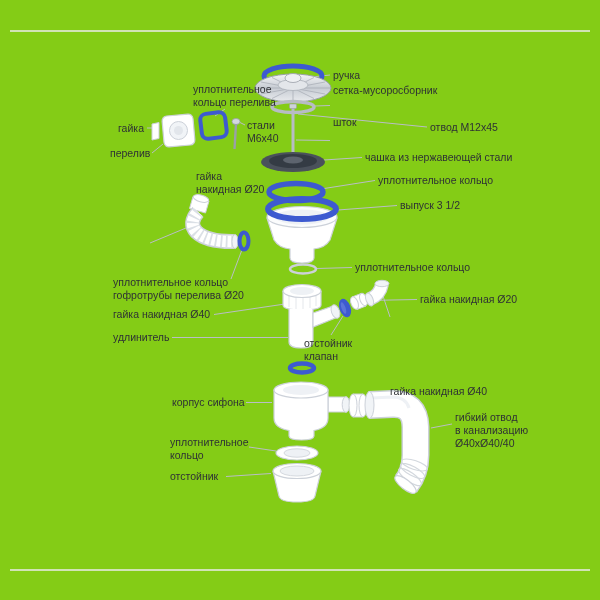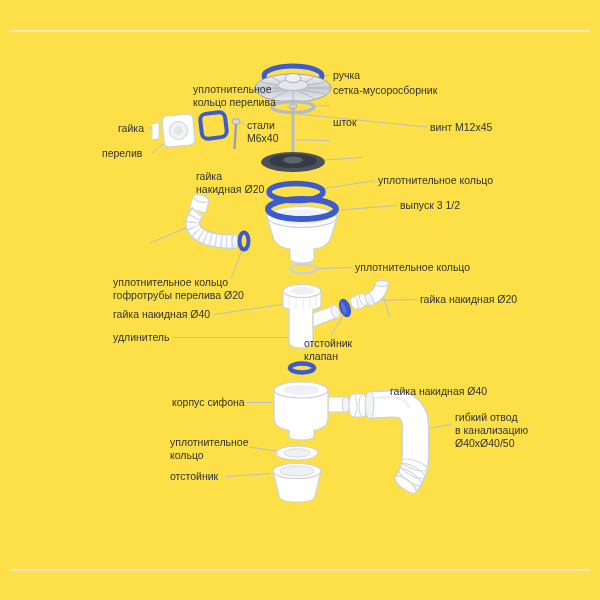--- a/index.html
+++ b/index.html
@@ -1,17 +1,17 @@
 <!DOCTYPE html>
 <html><head>
 <meta charset="utf-8">
 <style>
   *{margin:0;padding:0;box-sizing:border-box}
   html,body{background:#ffffff}
-  .stage{position:relative;width:600px;height:600px;background:#fde047;overflow:hidden;
+  .stage{position:relative;width:600px;height:600px;background:#84cc16;overflow:hidden;
          font-family:"Liberation Sans","DejaVu Sans",sans-serif}
   .stage svg{position:absolute;left:0;top:0}
   .lbl{position:absolute;font-size:10.5px;line-height:1.26;color:#2e3135;white-space:pre-line}
 </style>
 </head>
 <body>
 
 <div class="stage">
 
   <svg width="600" height="600" viewBox="0 0 600 600">
@@ -185,35 +185,36 @@
       <path d="M198 212 Q188 223 196.5 232 Q207 242 234 241.5" fill="none" stroke="#ccd1d9" stroke-width="15"></path>
       <path d="M198 212 Q188 223 196.5 232 Q207 242 234 241.5" fill="none" stroke="#ffffff" stroke-width="12"></path>
       <path d="M198 212 Q188 223 196.5 232 Q207 242 234 241.5" fill="none" stroke="#dbe0e6" stroke-width="12" stroke-dasharray="1.8 3.6"></path>
       <ellipse cx="235" cy="241.5" rx="3" ry="7" fill="#f1f4f7" stroke="#ccd1d9" stroke-width="1"></ellipse>
     </g>
     <ellipse cx="244" cy="241" rx="4.5" ry="8.5" fill="none" stroke="#3d5ad0" stroke-width="4"></ellipse>
   </svg>
 
   <div class="lbl" style="left:333px;top:69px">ручка</div>
   <div class="lbl" style="left:333px;top:84px">сетка-мусоросборник</div>
-  <div class="lbl" style="left:430px;top:121px">винт M12x45</div>
+  <div class="lbl" style="left:430px;top:121px">отвод M12x45</div>
   <div class="lbl" style="left:333px;top:116px">шток</div>
+  <div class="lbl" style="left:365px;top:151px">чашка из нержавеющей стали</div>
   <div class="lbl" style="left:378px;top:174px">уплотнительное кольцо</div>
   <div class="lbl" style="left:400px;top:199px">выпуск 3 1/2</div>
   <div class="lbl" style="left:355px;top:261px">уплотнительное кольцо</div>
   <div class="lbl" style="left:420px;top:293px">гайка накидная Ø20</div>
   <div class="lbl" style="left:390px;top:385px">гайка накидная Ø40</div>
   <div class="lbl" style="left:455px;top:411px">гибкий отвод
 в канализацию
-Ø40xØ40/50</div>
+Ø40xØ40/40</div>
 
   <div class="lbl" style="left:193px;top:83px">уплотнительное
 кольцо перелива</div>
   <div class="lbl" style="left:118px;top:122px">гайка</div>
-  <div class="lbl" style="left:102px;top:147px">перелив</div>
+  <div class="lbl" style="left:110px;top:147px">перелив</div>
   <div class="lbl" style="left:247px;top:119px">стали
 M6x40</div>
   <div class="lbl" style="left:196px;top:170px">гайка
 накидная Ø20</div>
   <div class="lbl" style="left:113px;top:276px">уплотнительное кольцо
 гофротрубы перелива Ø20</div>
   <div class="lbl" style="left:113px;top:308px">гайка накидная Ø40</div>
   <div class="lbl" style="left:113px;top:331px">удлинитель</div>
   <div class="lbl" style="left:304px;top:337px">отстойник
 клапан</div>

